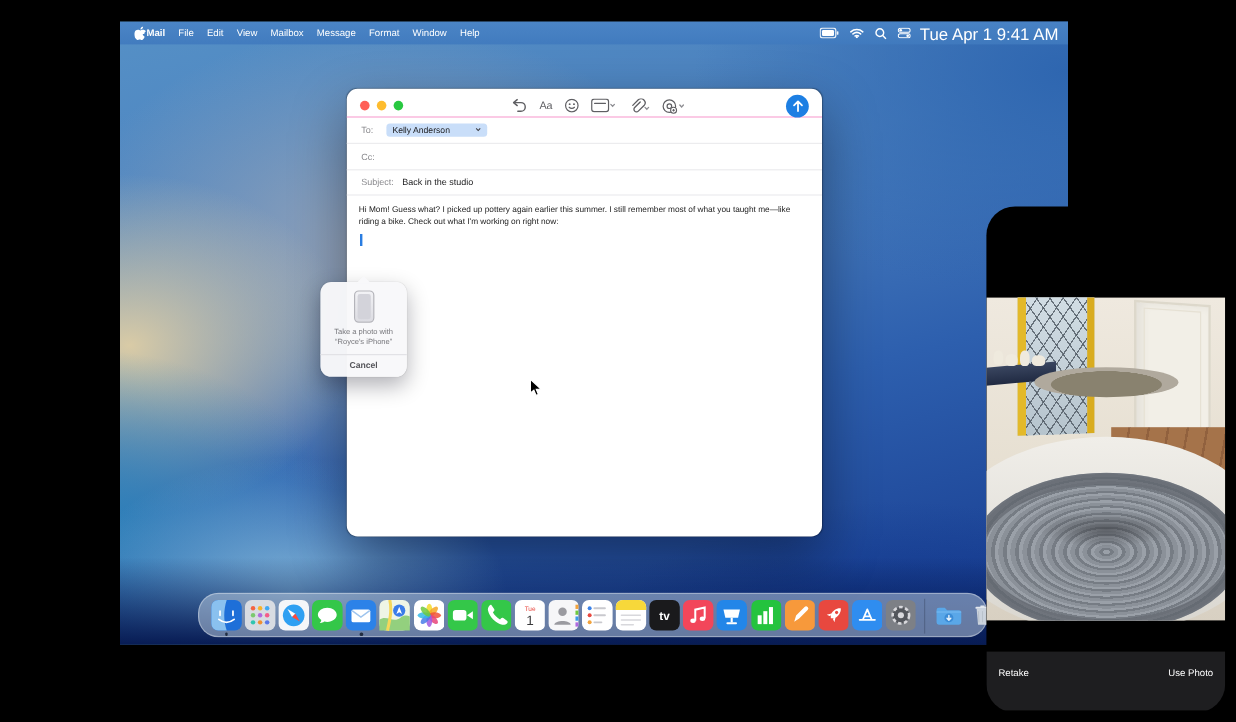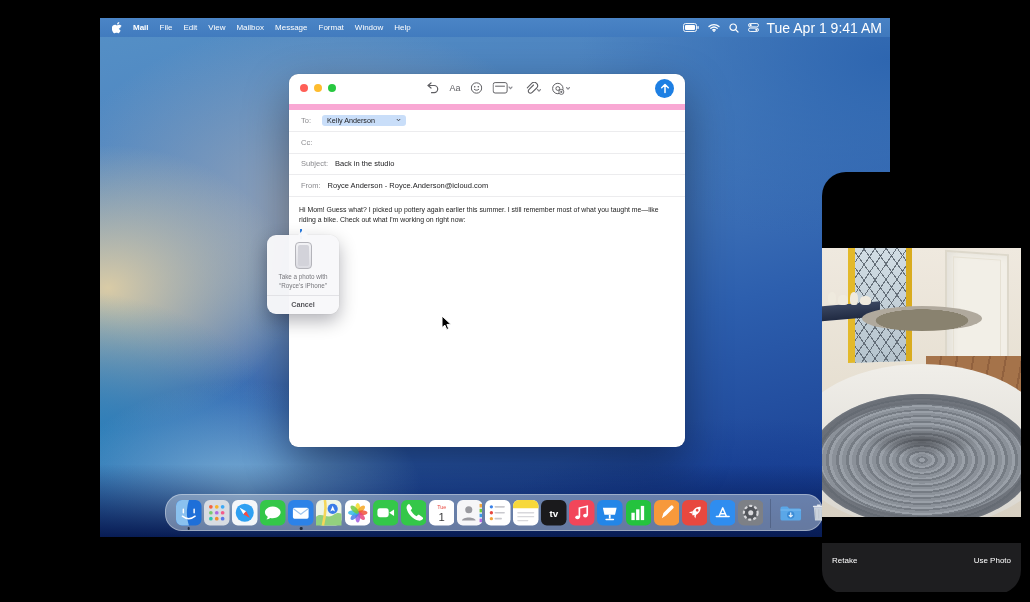--- a/index.html
+++ b/index.html
@@ -19,33 +19,33 @@
       radial-gradient(300px 230px at 1% 52%, #d9cba6 0%, rgba(217,203,166,0) 62%),
       radial-gradient(420px 300px at 28% 38%, #9aa6b8 0%, rgba(154,166,184,0) 65%),
       linear-gradient(165deg, #5590c6 0%, #4a7fbe 35%, #2d5fae 62%, #15388c 100%);
     z-index:10;
   }
 
   
   .menubar { position:absolute; left:0; top:0; right:0; height:19px;
     background:linear-gradient(rgba(74,132,198,0.92), rgba(64,122,190,0.92));
     display:flex; align-items:center; color:#fff; font-size:8px; }
-  .menubar .left { display:flex; align-items:center; gap:11px; padding-left:12px; }
+  .menubar .left { display:flex; align-items:center; padding-left:12px; }
   .menubar .apple { display:flex; align-items:center; }
   .menu-item { white-space:nowrap; }
   .menu-item.active { font-weight:bold; }
   .menubar .right { margin-left:auto; display:flex; align-items:center; gap:8px; padding-right:8px; }
   .status-ic { display:flex; align-items:center; }
   .clock { font-size:14px; white-space:nowrap; }
 
   
   .mail-window { position:absolute; left:189px; top:56px; width:396px; height:373px;
     background:#fff; border-radius:9px;
     box-shadow:0 18px 45px rgba(0,0,10,0.4), 0 0 1px rgba(0,0,0,0.3); }
-  .mw-toolbar { position:relative; height:36px; border-bottom:6px solid #f9a8d4; }
+  .mw-toolbar { position:relative; height:24px; border-bottom:1px solid #f9a8d4; }
   .traffic { position:absolute; left:11px; top:10px; display:flex; gap:6px; }
   .tl { width:8px; height:8px; border-radius:50%; }
   .tl.red{ background:#ff5f57; } .tl.yellow{ background:#febc2e; } .tl.green{ background:#28c840; }
   .tool-group { position:absolute; left:50%; top:0; transform:translateX(-42%);
     height:28px; display:flex; align-items:center; gap:10px; }
   .tool-ic { display:flex; align-items:center; color:#5f5f63; }
   .tool-fonts { font-size:9px; color:#5f5f63; }
   .send-btn { position:absolute; right:11px; top:4.5px; width:19px; height:19px; border-radius:50%;
     background:var(--accent,#1d7fe3); display:flex; align-items:center; justify-content:center; }
 
@@ -259,24 +259,20 @@
             </svg>
         </span>
       </div>
       <div class="hdr-row">
         <span class="hdr-label">Cc:</span>
       </div>
       <div class="hdr-row">
         <span class="hdr-label">Subject:</span>
         <span class="hdr-value">Back in the studio</span>
       </div>
-      <div class="hdr-row">
-        <span class="hdr-label">From:</span>
-        <span class="hdr-value">Royce Anderson - Royce.Anderson@icloud.com</span>
-      </div>
 
       <div class="mw-body">
         <div>Hi Mom! Guess what? I picked up pottery again earlier this summer. I still remember most of what you taught me—like riding a bike. Check out what I'm working on right now:</div>
         <div class="caret"></div>
       </div>
     </div>
 
     <div class="popover">
       <div class="pop-phone"></div>
       <div class="pop-text">

